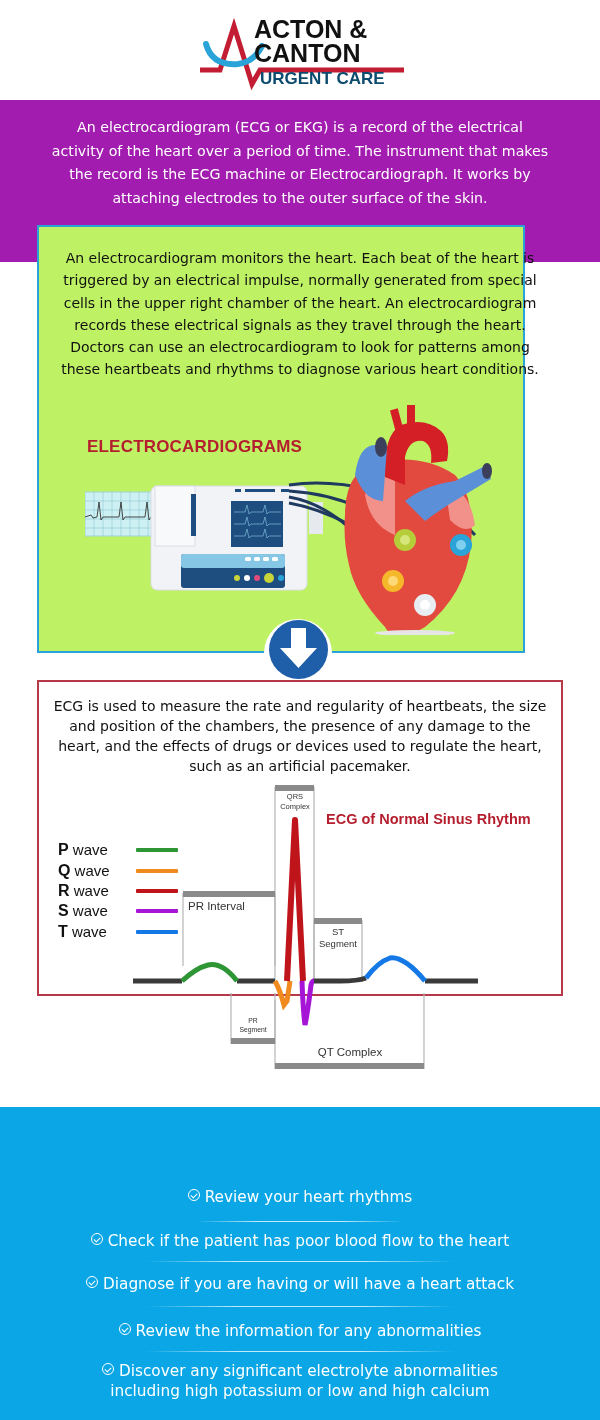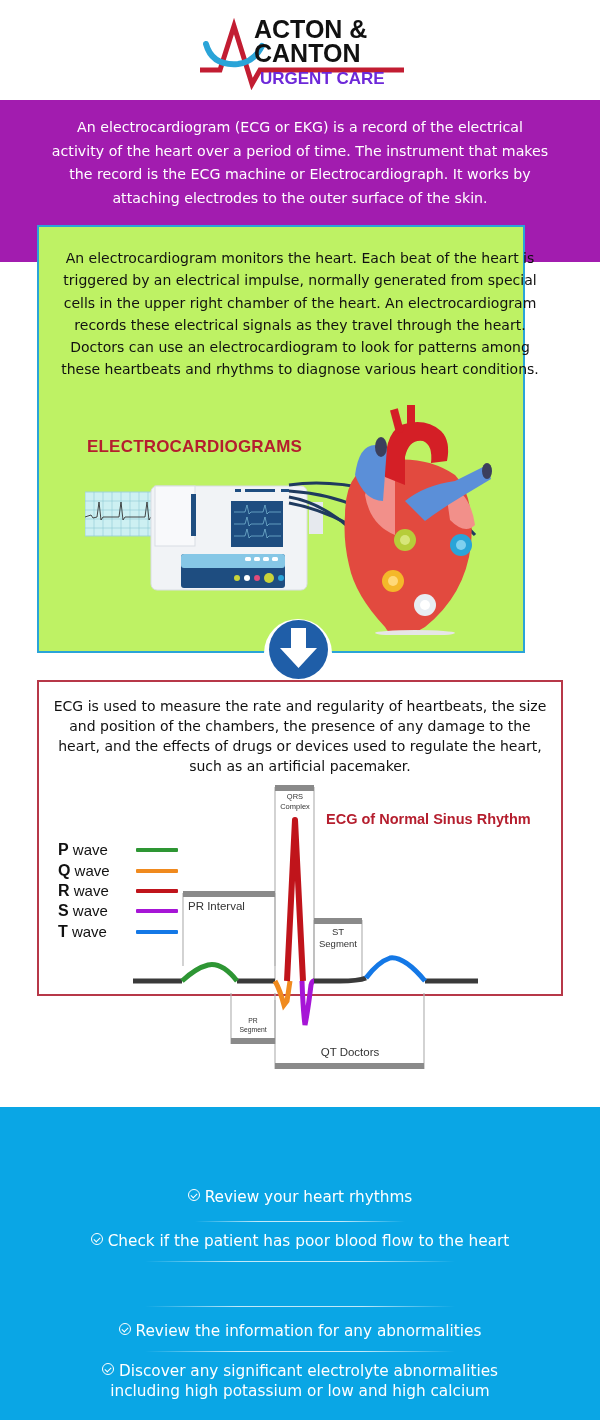--- a/index.html
+++ b/index.html
@@ -4,21 +4,21 @@
 <style>
   * { box-sizing: border-box; margin: 0; padding: 0; }
   html, body { width: 600px; height: 1420px; background: #ffffff; overflow: hidden; }
   body { font-family: "DejaVu Sans", "Liberation Sans", sans-serif; position: relative; }
 
   
   .header { position: absolute; left: 0; top: 0; width: 600px; height: 129px; background: #fff; }
   .logo { position: absolute; left: 198px; top: 8px; width: 210px; height: 86px; }
   .logo-line1 { position: absolute; left: 56px; top: 8px; font-size: 25px; line-height: 26px; font-weight: bold; font-family: "Liberation Sans", sans-serif; color: #111; white-space: nowrap; }
   .logo-line2 { position: absolute; left: 56px; top: 32px; font-size: 25px; line-height: 26px; font-weight: bold; font-family: "Liberation Sans", sans-serif; color: #111; white-space: nowrap; }
-  .logo-line3 { position: absolute; left: 62px; top: 62px; font-size: 17px; line-height: 18px; font-weight: bold; font-family: "Liberation Sans", sans-serif; color: #6d28d9; white-space: nowrap; }
+  .logo-line3 { position: absolute; left: 62px; top: 62px; font-size: 17px; line-height: 18px; font-weight: bold; font-family: "Liberation Sans", sans-serif; color: #0c4a6e; white-space: nowrap; }
   .logo-mark { position: absolute; left: 0; top: 0; }
 
   
   .red-band { position: absolute; left: 0; top: 100px; width: 600px; height: 162px; background: #a21caf; }
   .red-band p { position: absolute; left: 50px; top: 16px; width: 500px; color: #fff; font-size: 14.2px; line-height: 23.5px; text-align: center; }
 
   
   .box-blue { position: absolute; left: 37px; top: 225px; width: 488px; height: 428px; background: #bef264; border: 2px solid #2aa4d8; padding-left: 16px; }
   .box-blue p { position: absolute; left: 14px; top: 20px; width: 494px; font-size: 14px; line-height: 22.3px; color: #111; text-align: center; }
 
@@ -242,35 +242,38 @@
   </div>
   <div class="lbl" style="left:188px;top:900px;width:80px;font-size:11.5px;text-align:left;">PR Interval</div>
   <div class="lbl" style="left:314px;top:926px;width:48px;font-size:9.5px;line-height:12px;">
     <div>ST</div>
     <div>Segment</div>
   </div>
   <div class="lbl" style="left:231px;top:1016px;width:44px;font-size:6.8px;line-height:9px;">
     <div>PR</div>
     <div>Segment</div>
   </div>
-  <div class="lbl" style="left:276px;top:1046px;width:148px;font-size:11.5px;">QT Doctors</div>
+  <div class="lbl" style="left:276px;top:1046px;width:148px;font-size:11.5px;">QT Complex</div>
 </div>
 
 <div class="blue-section">
 
   <div class="list-item" style="top:80px;">
     <span class="check"></span><span>Review your heart rhythms</span>
   </div>
   <div class="divider" style="left:195px;width:210px;top:114px;"></div>
 
   <div class="list-item" style="top:124px;">
     <span class="check"></span><span>Check if the patient has poor blood flow to the heart</span>
   </div>
   <div class="divider" style="left:145px;width:310px;top:154px;"></div>
 
+  <div class="list-item" style="top:167px;">
+    <span class="check"></span><span>Diagnose if you are having or will have a heart attack</span>
+  </div>
   <div class="divider" style="left:145px;width:310px;top:199px;"></div>
 
   <div class="list-item" style="top:214px;">
     <span class="check"></span><span>Review the information for any abnormalities</span>
   </div>
   <div class="divider" style="left:145px;width:310px;top:244px;"></div>
 
   <div class="list-item" style="top:254px;left:80px;width:440px;line-height:20px;">
     <span class="check"></span><span>Discover any significant electrolyte abnormalities including high potassium or low and high calcium</span>
   </div>

